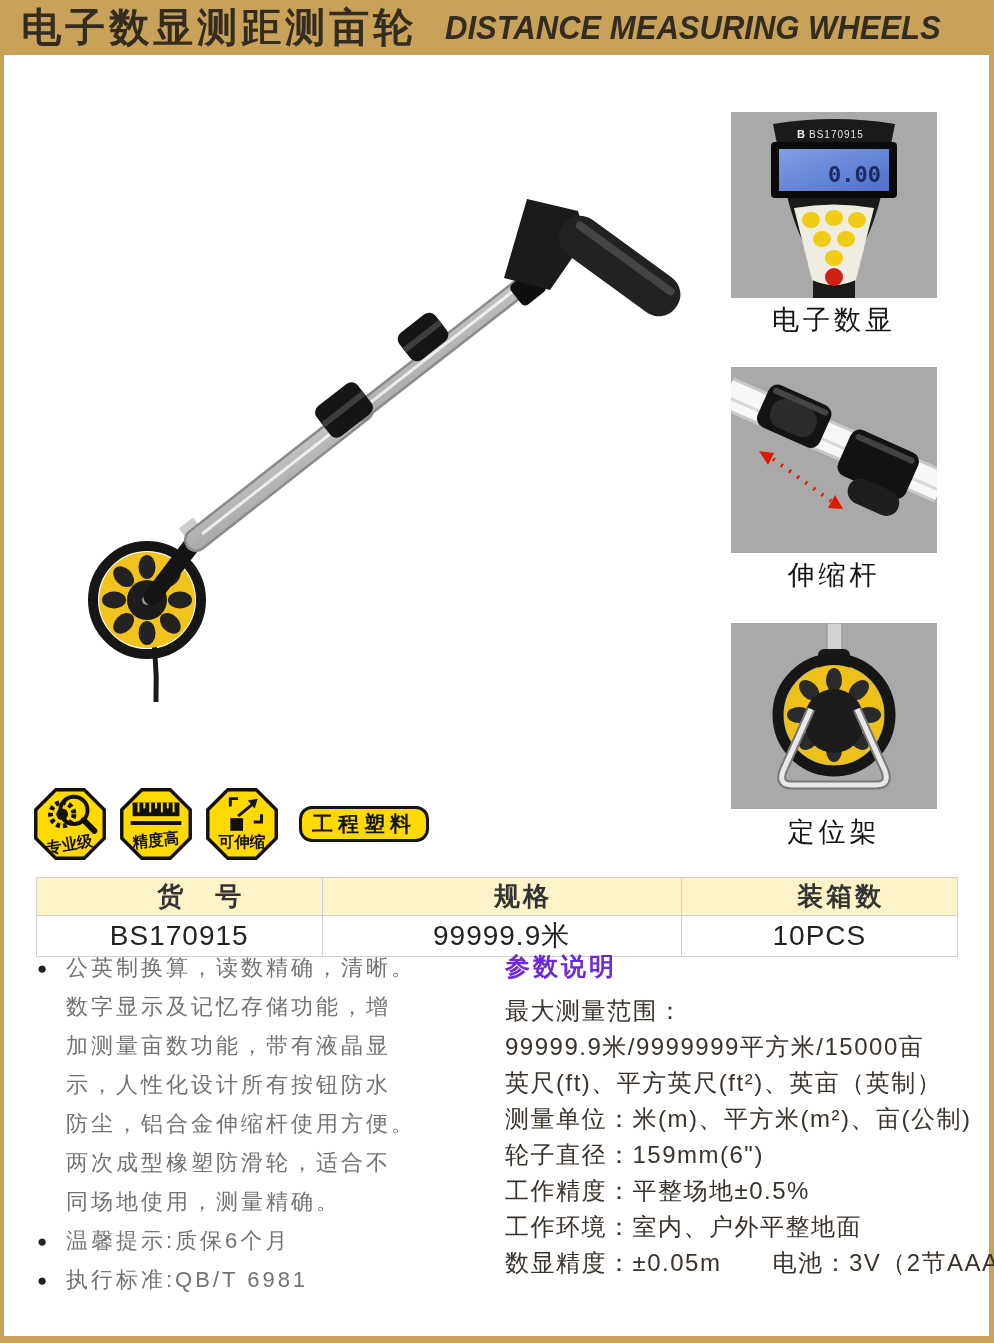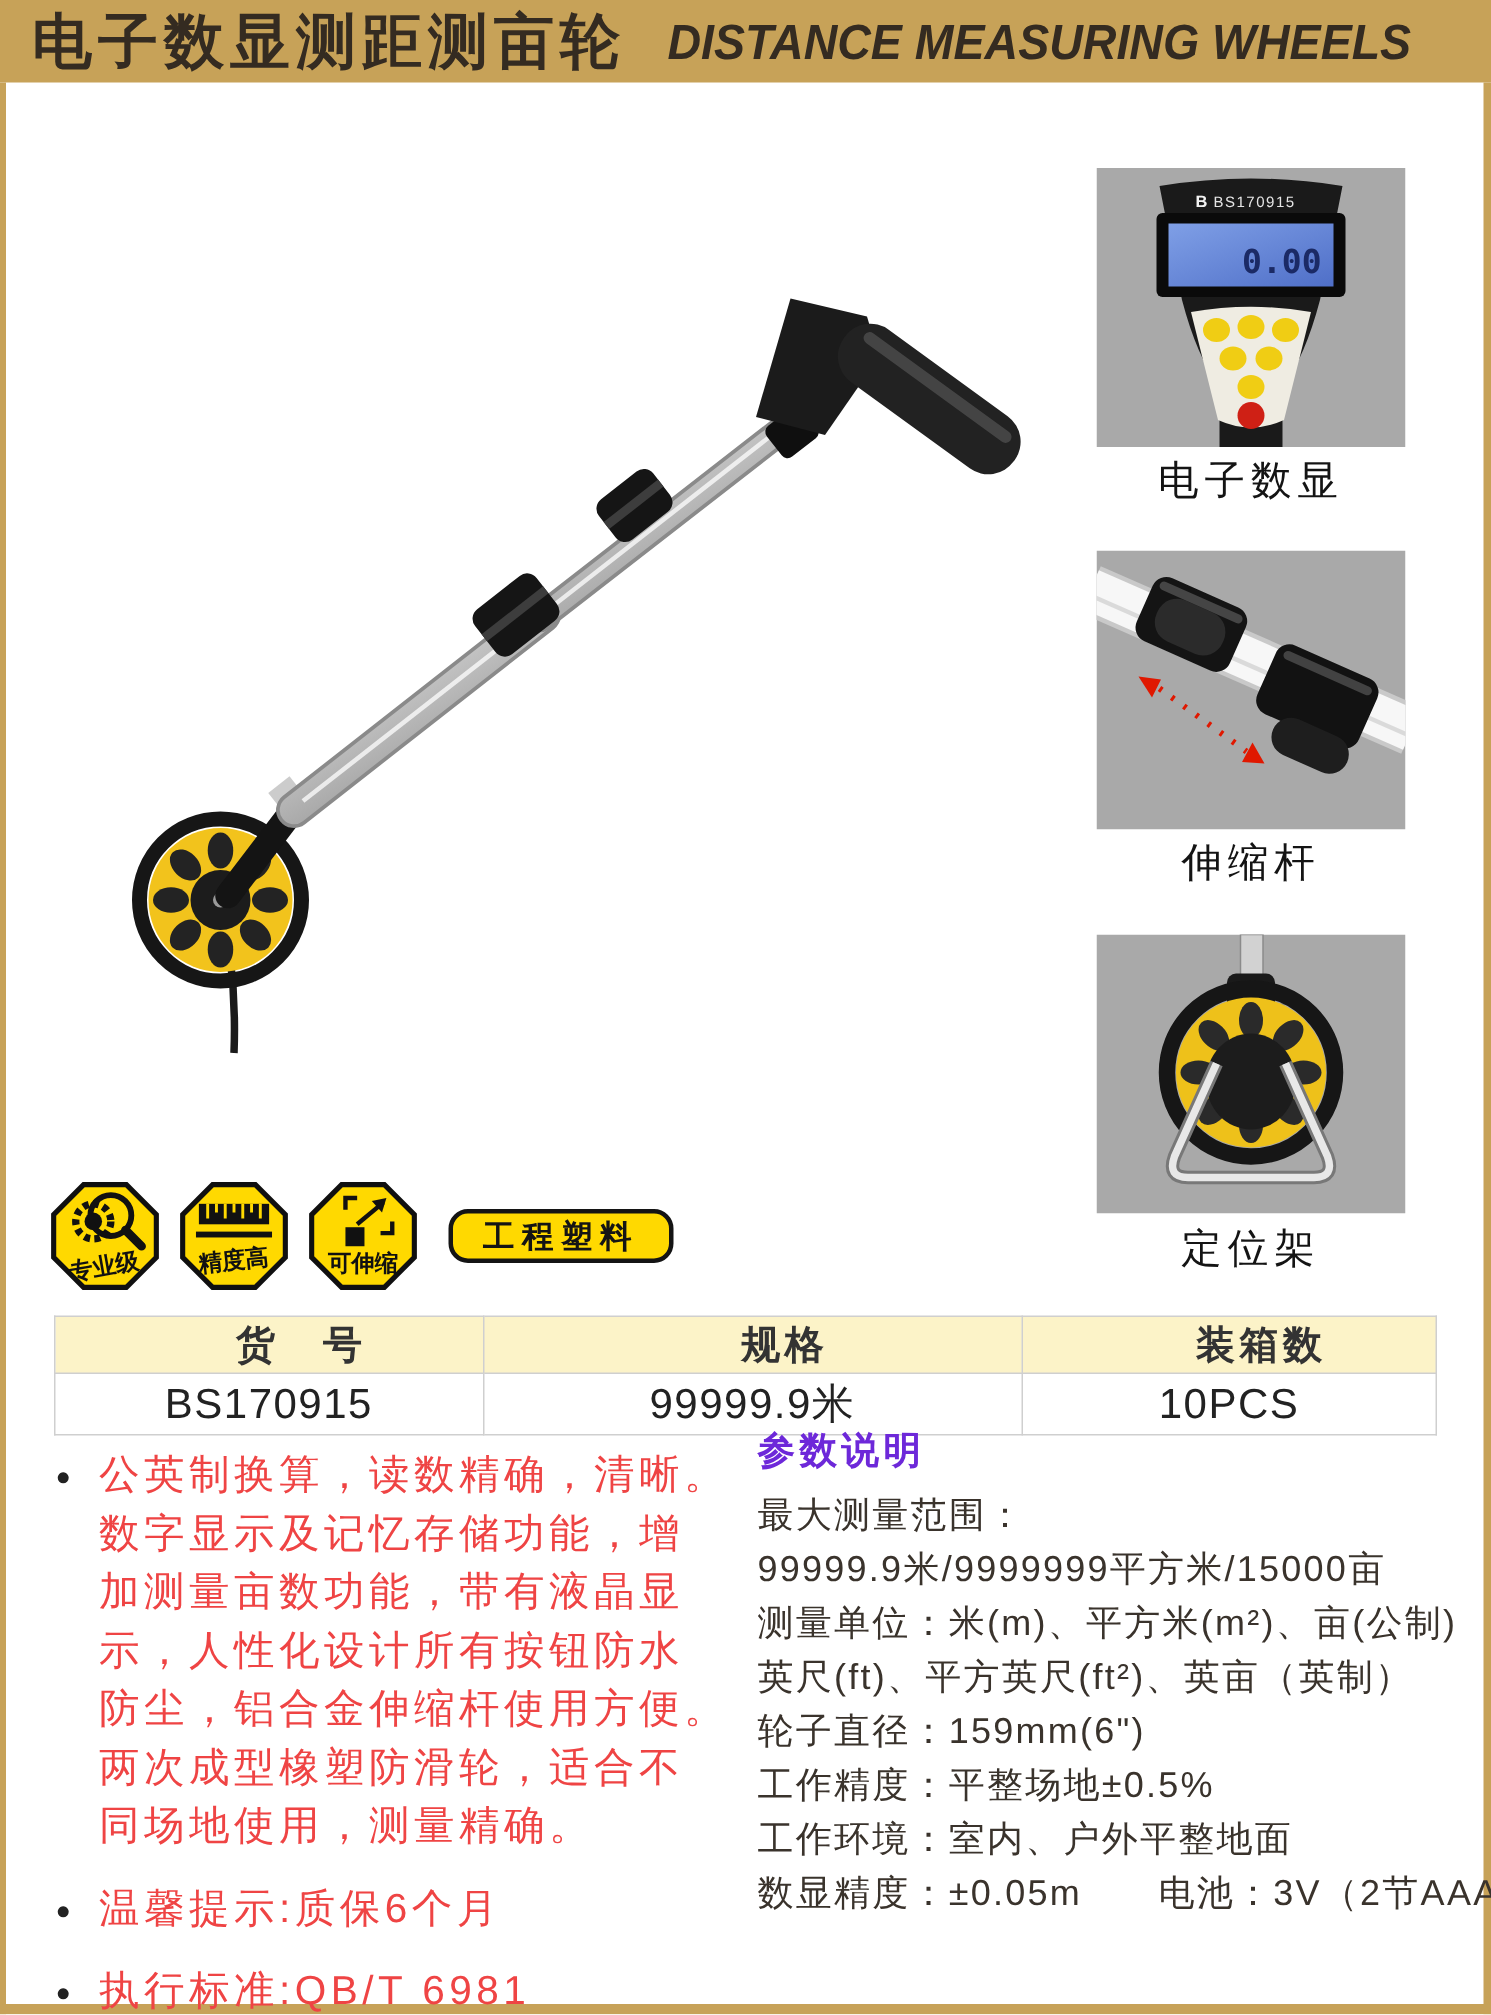--- a/index.html
+++ b/index.html
@@ -25,35 +25,35 @@
   .panel { position:absolute; left:731px; width:206px; height:186px; }
   .panel svg { display:block; width:206px; height:186px; }
   .cap { position:absolute; left:731px; width:206px; text-align:center;
          font-size:27px; font-weight:400; color:#141414; letter-spacing:4px; line-height:34px; }
 
   
   .badges { position:absolute; left:31px; top:782px; height:84px; display:flex; align-items:center; }
   .badge { width:78px; height:84px; margin-right:8px; }
   .pill {
     margin-left:10px; background:#ffd900; border:3px solid #141414; border-radius:13px;
-    font-size:21px; font-weight:bold; color:#141414; letter-spacing:5px; padding:1px 20px; white-space:nowrap;
+    font-size:21px; font-weight:bold; color:#141414; letter-spacing:5px; padding:1px 10px; white-space:nowrap;
   }
 
   
   table.spec { position:absolute; left:36px; top:877px; width:922px; border-collapse:collapse; table-layout:fixed; }
   table.spec th { background:#fcf3c8; height:31px; font-size:26px; font-weight:600; color:#333;
                   border:1px solid #cfcfcf; letter-spacing:3px;padding-left:44px; }
   table.spec td { background:#ffffff; height:35px; font-size:28px; color:#222; text-align:center;
                   border:1px solid #cfcfcf; letter-spacing:1px; }
 
   
   ul.features { position:absolute; left:36px; top:948px; width:478px; margin:0; padding:0; list-style:none; }
   ul.features li {
-    position:relative; padding-left:30px; font-size:27px; line-height:39px;
-    letter-spacing:3px; color:#ef4444; white-space:pre-line;margin-top:16px;
+    position:relative; padding-left:30px; font-size:22px; line-height:39px;
+    letter-spacing:3px; color:#737373; white-space:pre-line;
   }
   ul.features li::before { content:"●"; position:absolute; left:1px; top:1px; font-size:17px; color:#222; }
 
   
   .specs { position:absolute; left:505px; top:950px; width:482px; color:#3a332c; }
   .specs .title { font-size:25px; font-weight:bold; color:#6d28d9; letter-spacing:3px; margin-bottom:10px; }
   .specs .line  { font-size:24px; line-height:36px; letter-spacing:1.5px; white-space:nowrap; }
 </style>
 </head>
 <body>
@@ -310,21 +310,21 @@
 两次成型橡塑防滑轮，适合不
 同场地使用，测量精确。</li>
     <li>温馨提示:质保6个月</li>
     <li>执行标准:QB/T 6981</li>
   </ul>
 
   <div class="specs">
     <div class="title">参数说明</div>
     <div class="line">最大测量范围：</div>
     <div class="line">99999.9米/9999999平方米/15000亩</div>
+    <div class="line">英尺(ft)、平方英尺(ft²)、英亩（英制）</div>
     <div class="line">测量单位：米(m)、平方米(m²)、亩(公制)</div>
-    <div class="line">英尺(ft)、平方英尺(ft²)、英亩（英制）</div>
     <div class="line">轮子直径：159mm(6")</div>
     <div class="line">工作精度：平整场地±0.5%</div>
     <div class="line">工作环境：室内、户外平整地面</div>
     <div class="line">数显精度：±0.05m　　电池：3V（2节AAA）</div>
   </div>
 
 </div>
 
 </body></html>

